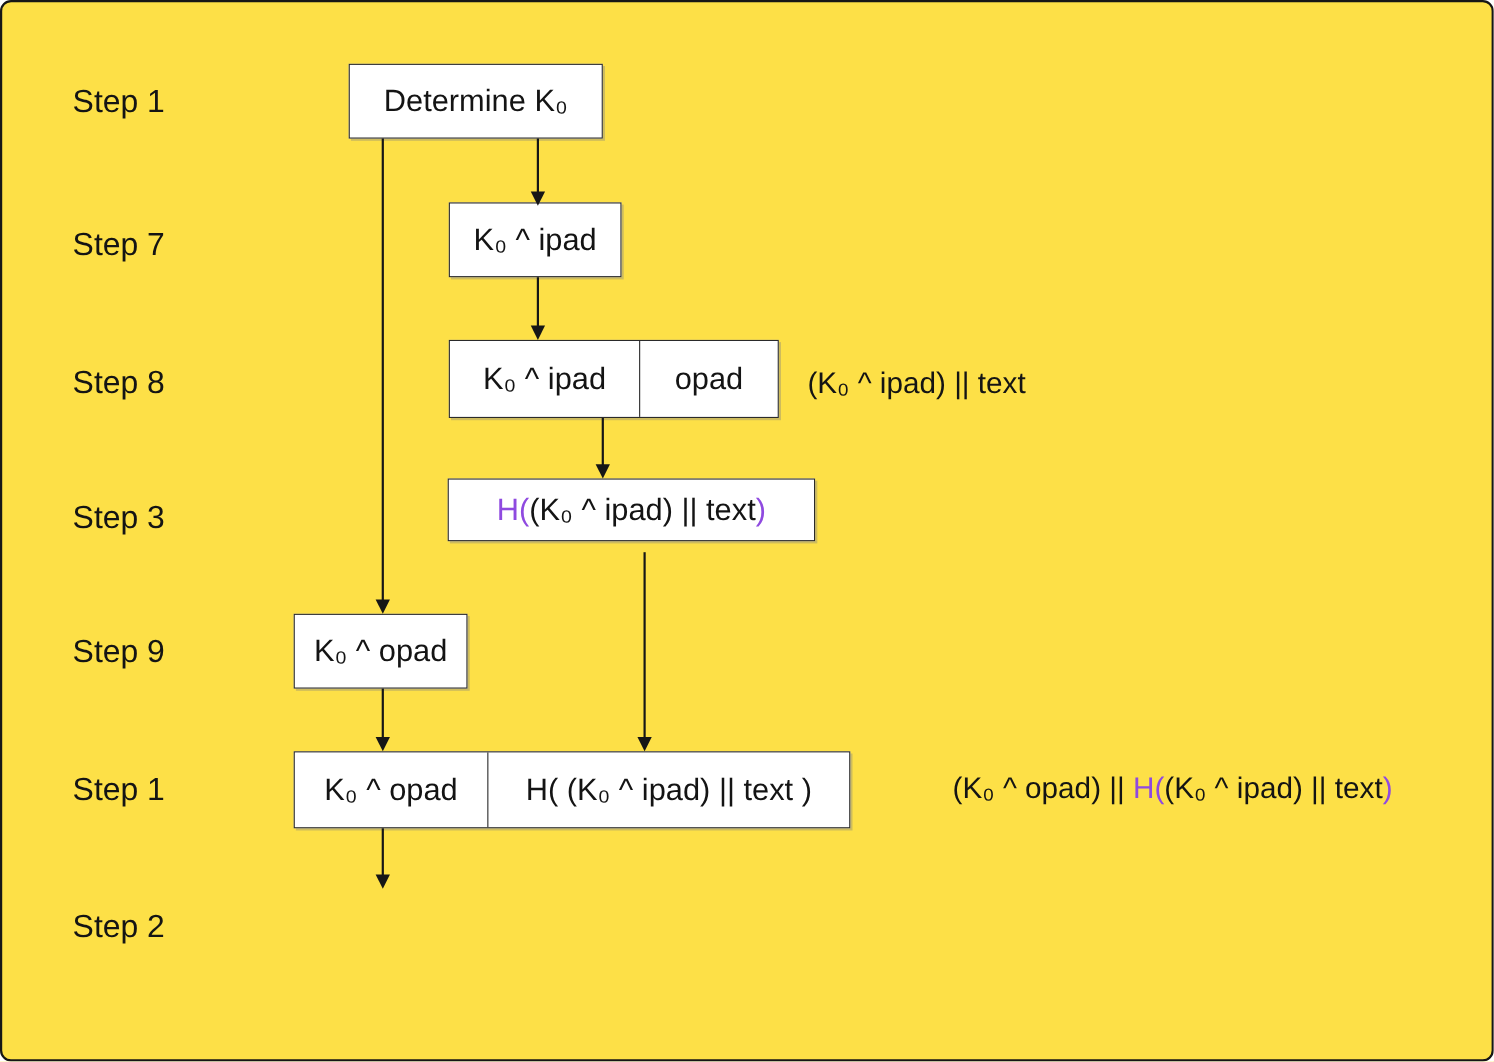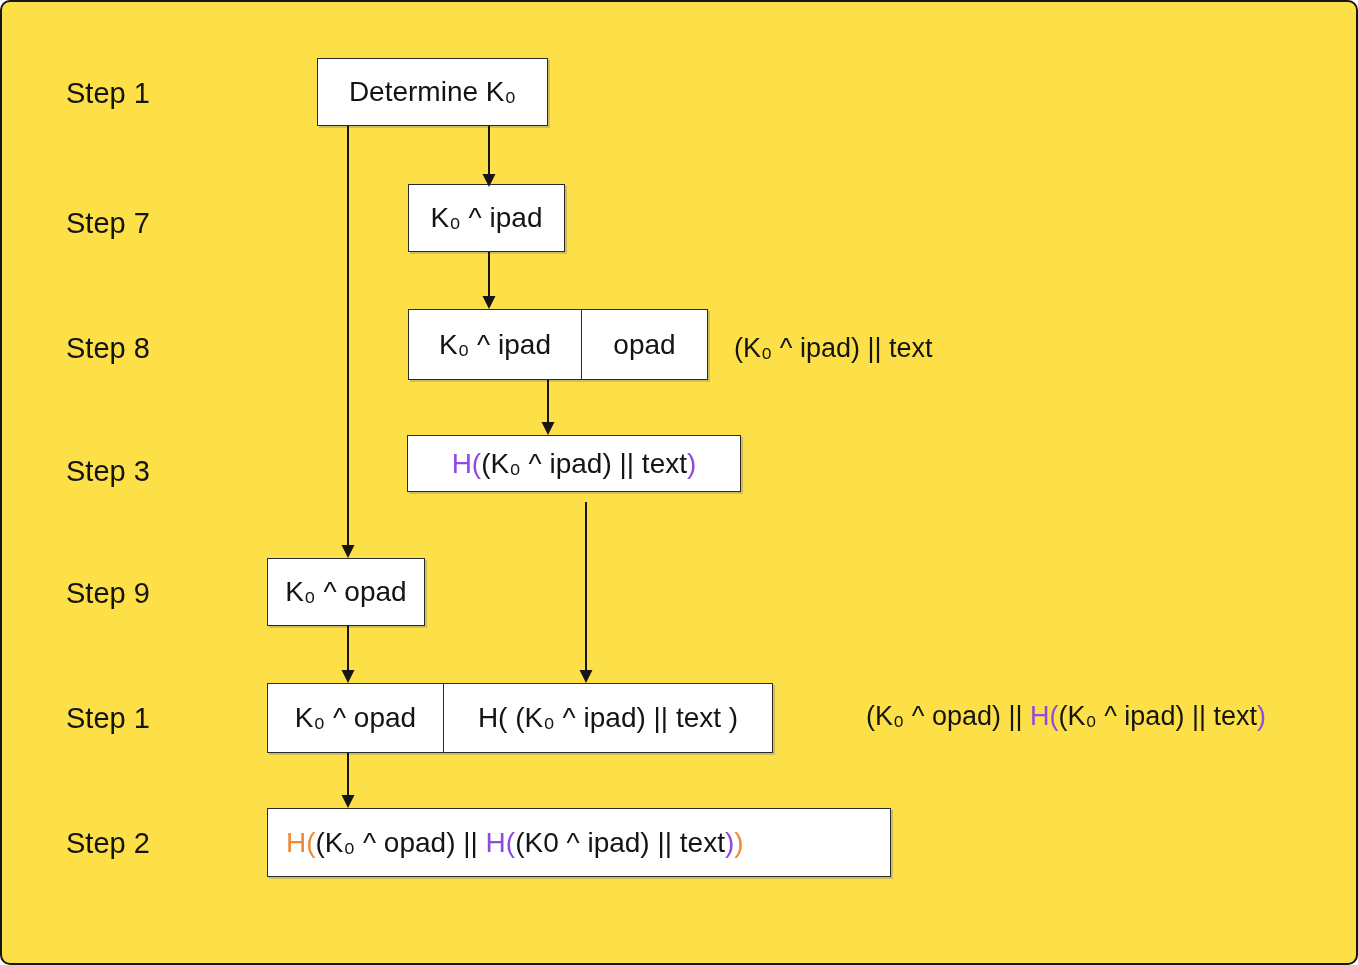--- a/index.html
+++ b/index.html
@@ -87,23 +87,20 @@
     <div class="cell" style="width:175px;">
       <span><span style="color: rgb(20, 20, 20);">K₀ ^ opad</span></span>
     </div>
     <div class="cell" style="flex:1;">
       <span><span style="color: rgb(20, 20, 20);">H( (K₀ ^ ipad) || text )</span></span>
     </div>
   </div>
 
   <div class="annotation" style="left:820px;top:697px;margin-left:44px;"><span style="color: rgb(20, 20, 20);">(K₀ ^ opad) || </span><span style="color: rgb(143, 74, 224);">H(</span><span style="color: rgb(20, 20, 20);">(K₀ ^ ipad) || text</span><span style="color: rgb(143, 74, 224);">)</span></div>
 
-  <div class="box left-align" style="left:265px;top:806px;width:624px;height:69px;">
-    <span><span style="color: rgb(238, 138, 51);">H(</span><span style="color: rgb(20, 20, 20);">(K₀ ^ opad) || </span><span style="color: rgb(143, 74, 224);">H(</span><span style="color: rgb(20, 20, 20);">(K0 ^ ipad) || text</span><span style="color: rgb(143, 74, 224);">)</span><span style="color: rgb(238, 138, 51);">)</span></span>
-  </div>
 
   <svg class="arrows" width="1358" height="965">
     <g>
       <line x1="487" y1="124" x2="487" y2="173"></line>
       <polygon points="480.5,172 493.5,172 487,185"></polygon>
     </g>
     <g>
       <line x1="346" y1="124" x2="346" y2="544"></line>
       <polygon points="339.5,543 352.5,543 346,556"></polygon>
     </g>

